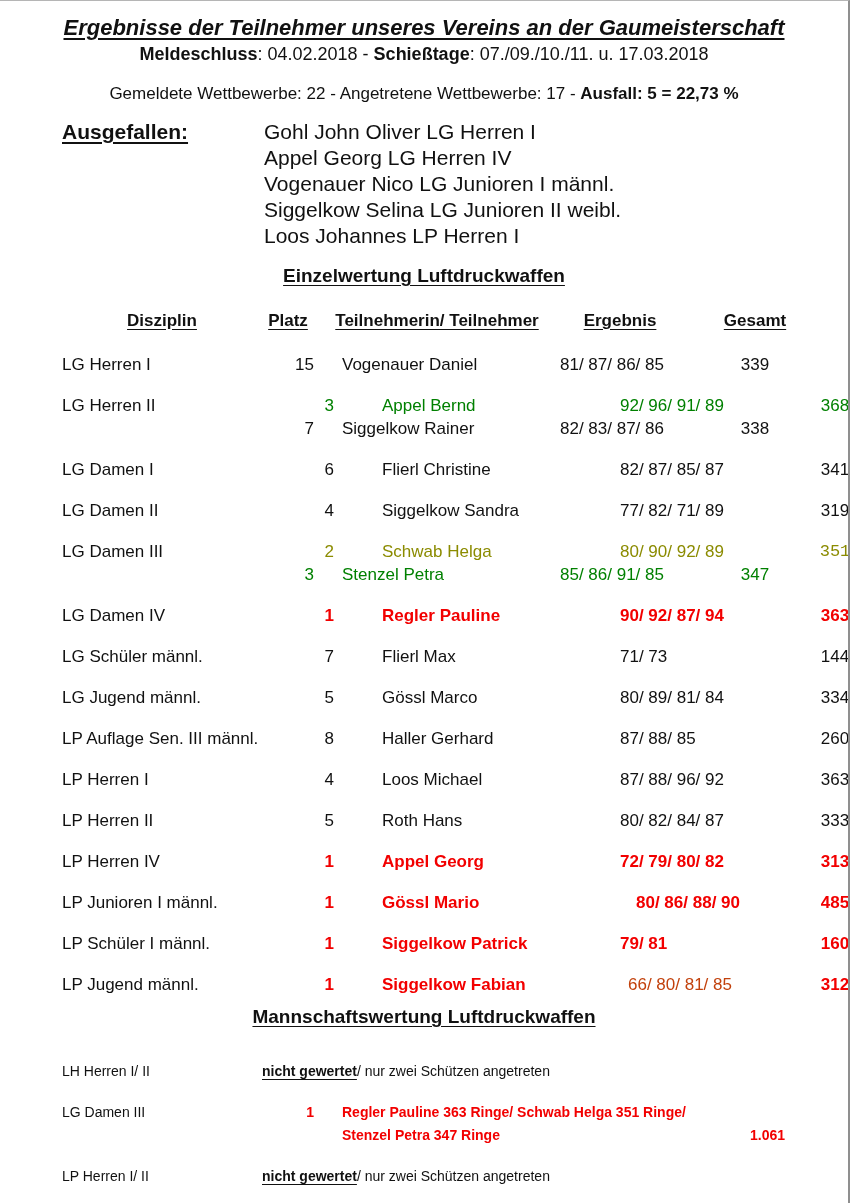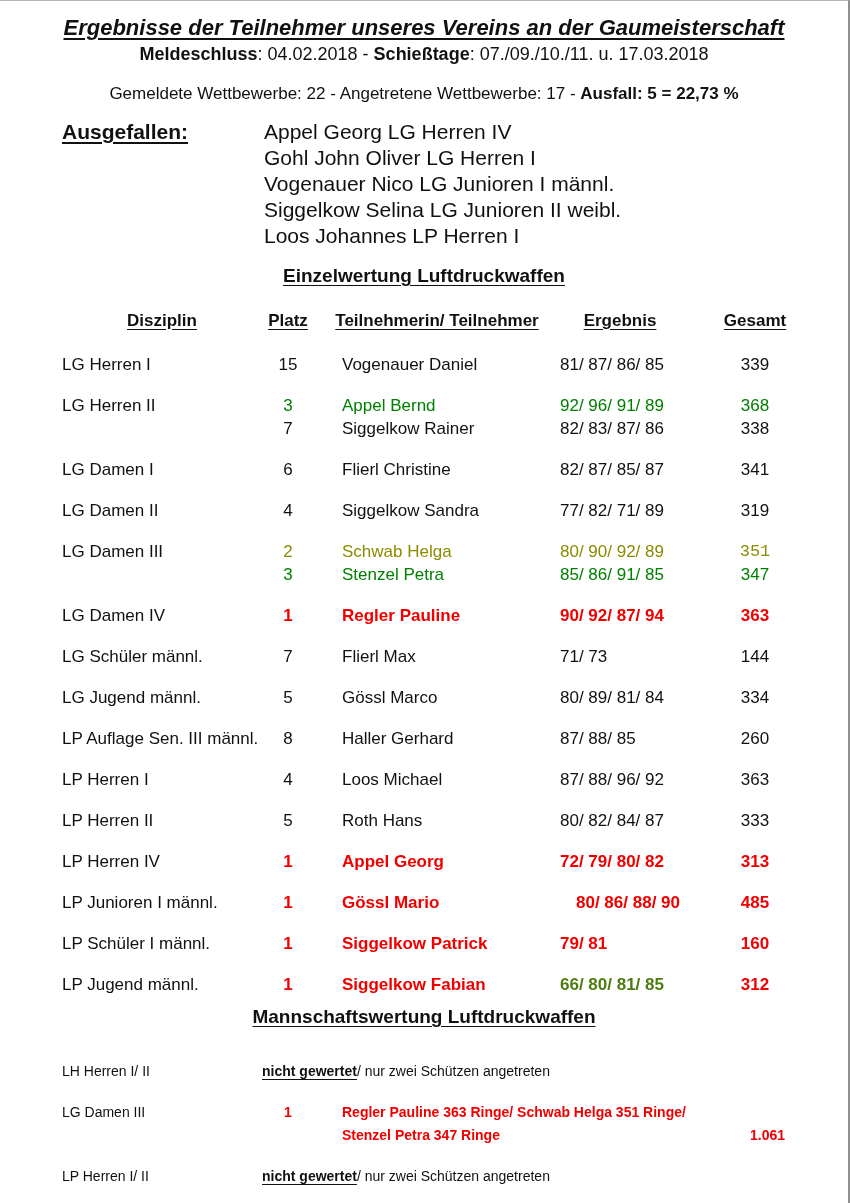--- a/index.html
+++ b/index.html
@@ -40,24 +40,24 @@
   .row{
     display:grid;grid-template-columns:200px 52px 246px 120px 150px;
     padding-left:62px;font-size:17px;line-height:23px;
   }
   .table-header{margin-top:22px;line-height:20px;}
   .table-header span{
     font-weight:bold;text-decoration:underline;text-underline-offset:3px;
     text-align:center;
   }
   #einzel-rows{margin-top:22px;}
-  .c-platz{text-align:center;}
+  .c-platz{text-align:right;}
   .c-name{padding-left:28px;}
   .c-gesamt{text-align:center;}
-  .group-start{margin-top:18px;}
+  .group-start{margin-top:18px;gap:20px;}
   
   #mannschaft-rows{margin-top:30px;}
   .m-row{
     display:grid;padding-left:62px;font-size:14px;line-height:23px;
   }
   .m-row.note{grid-template-columns:200px 1fr;}
   .m-row.team{grid-template-columns:200px 52px 471px;}
   .group-start-lg{margin-top:18px;}
   .note-underlined{font-weight:bold;text-decoration:underline;text-underline-offset:3px;}
   .c-teamcontent{padding-left:28px;display:flex;flex-direction:column;}
@@ -70,22 +70,22 @@
 
   <h1><span>Ergebnisse der Teilnehmer unseres Vereins an der Gaumeisterschaft</span></h1>
 
   <div class="subtitle"><b>Meldeschluss</b><span>: 04.02.2018 - </span><b>Schießtage</b><span>: 07./09./10./11. u. 17.03.2018</span></div>
 
   <div class="summary"><span>Gemeldete Wettbewerbe: 22 - Angetretene Wettbewerbe: 17 - </span><b>Ausfall: 5 = 22,73 %</b></div>
 
   <div class="ausgefallen">
     <div class="ausgefallen-label">Ausgefallen:</div>
     <div id="ausgefallen-items">
+        <div>Gohl John Oliver LG Herren I</div>
         <div>Appel Georg LG Herren IV</div>
-        <div>Gohl John Oliver LG Herren I</div>
         <div>Vogenauer Nico LG Junioren I männl.</div>
         <div>Siggelkow  Selina LG Junioren II weibl.</div>
         <div>Loos Johannes LP Herren I</div>
       </div>
   </div>
 
   <h2 class="einzel"><span>Einzelwertung Luftdruckwaffen</span></h2>
 
   <div class="row table-header">
     <span>Disziplin</span>
@@ -205,21 +205,21 @@
     <span class="c-disziplin">LP Schüler I männl.</span>
     <span class="c-platz cval" style="color: rgb(242, 0, 0); font-weight: bold;">1</span>
     <span class="c-name cval" style="color: rgb(242, 0, 0); font-weight: bold;">Siggelkow Patrick</span>
     <span class="c-ergebnis cval" style="color: rgb(242, 0, 0); font-weight: bold;">79/ 81</span>
     <span class="c-gesamt cval" style="color: rgb(242, 0, 0); font-weight: bold;">160</span>
   </div>
       <div class="row einzel-row group-start">
     <span class="c-disziplin">LP Jugend männl.</span>
     <span class="c-platz cval" style="color: rgb(242, 0, 0); font-weight: bold;">1</span>
     <span class="c-name cval" style="color: rgb(242, 0, 0); font-weight: bold;">Siggelkow Fabian</span>
-    <span class="c-ergebnis cval" style="color: #4d7c0f; font-weight: bold;">66/ 80/ 81/ 85</span>
+    <span class="c-ergebnis cval" style="color: #c2410c; font-weight: normal; text-align: center;">66/ 80/ 81/ 85</span>
     <span class="c-gesamt cval" style="color: rgb(242, 0, 0); font-weight: bold;">312</span>
   </div>
     </div>
 
   <h2 class="mann"><span>Mannschaftswertung Luftdruckwaffen</span></h2>
 
   <div id="mannschaft-rows">
       <div class="m-row note">
     <span class="c-disziplin">LH Herren I/ II</span>
     <span class="c-note"><span class="note-underlined">nicht gewertet</span><span>/ nur zwei Schützen angetreten</span></span>

